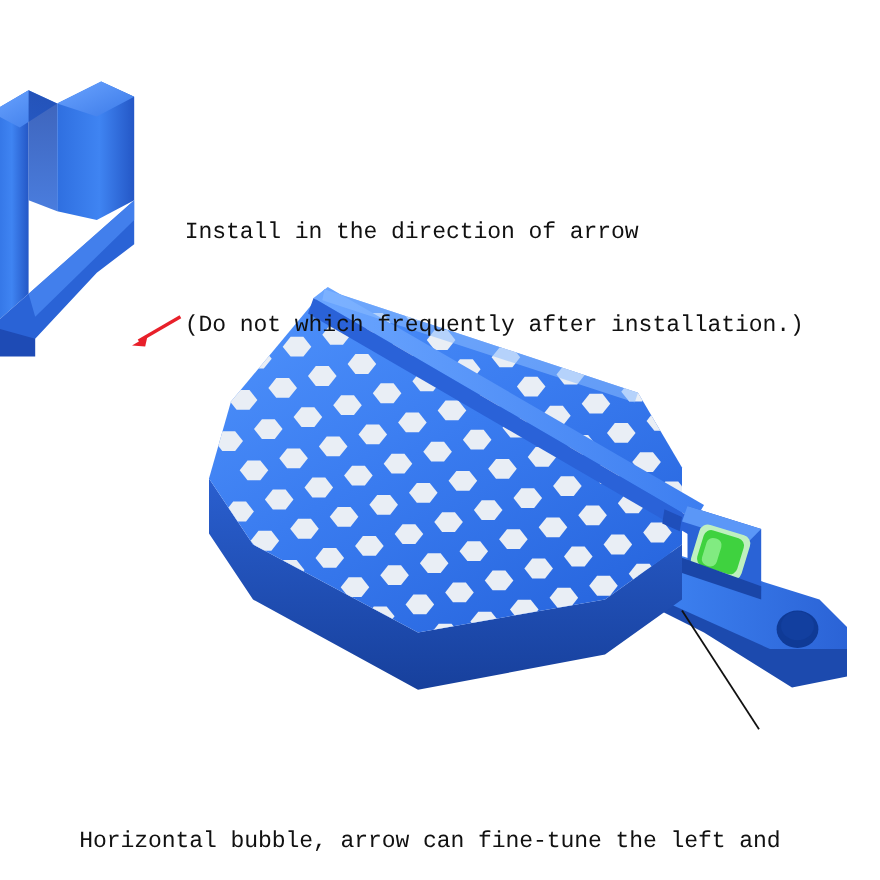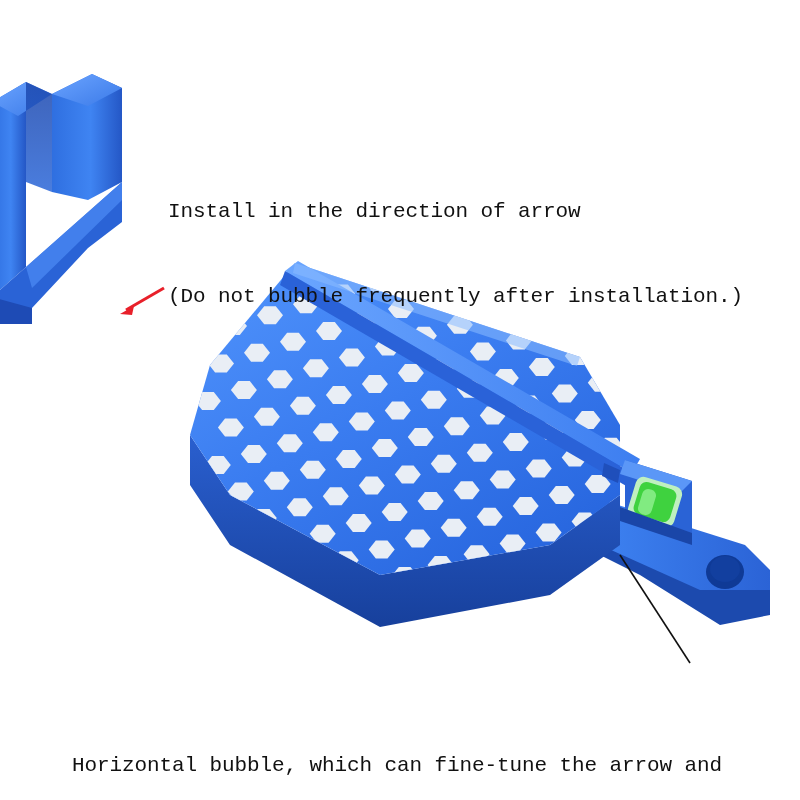--- a/index.html
+++ b/index.html
@@ -337,21 +337,21 @@
   </div>
 
   <div id="leader">
     <svg width="120" height="135" viewBox="0 0 120 135">
       <line x1="30" y1="10" x2="100" y2="118" stroke="#111111" stroke-width="1.6"></line>
     </svg>
   </div>
 
   <div class="caption" id="top-caption">
     <div>Install in the direction of arrow</div>
-    <div>(Do not bubble frequently after installation.)</div>
+    <div>(Do not which frequently after installation.)</div>
   </div>
 
   <div class="caption" id="bottom-caption">
-    <div>Horizontal bubble, which can fine-tune the arrow and</div>
+    <div>Horizontal bubble, arrow can fine-tune the left and</div>
     
   </div>
 
 </div>
 
 </body></html>

